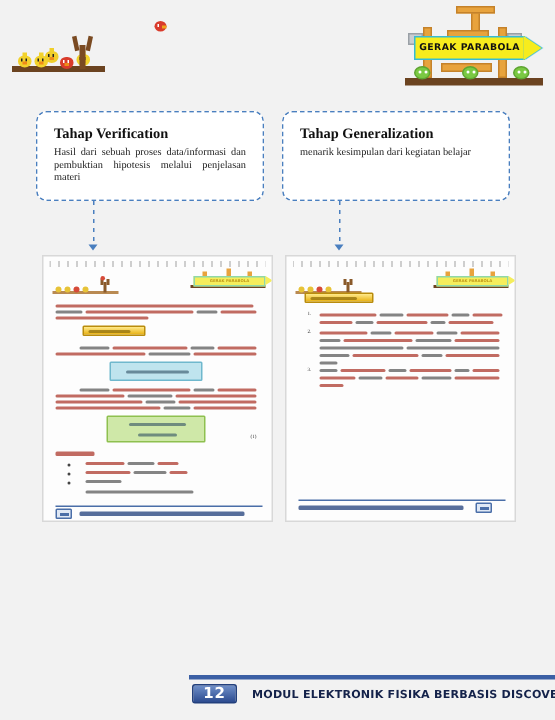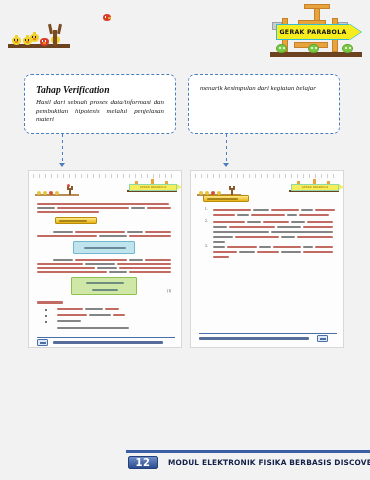--- a/index.html
+++ b/index.html
@@ -42,21 +42,20 @@
     font-family:"DejaVu Sans",sans-serif;font-weight:bold;font-size:6.2px;letter-spacing:.3px;color:#111;}
 
   
   .callout{
     position:absolute;
     border:1.3px dashed #4a7fbf;
     border-radius:7px;
     background:#ffffff;
     box-sizing:border-box;
     padding:9px 11px 8px 11px;
-    font-style:italic;
   }
   .callout.left{left:24px;top:74px;width:152px;height:60px;}
   .callout.right{left:188px;top:74px;width:152px;height:60px;}
   .callout-title{
     font-family:"Liberation Serif",serif;font-weight:bold;
     font-size:9.6px;color:#111;margin:0 0 3px 0;line-height:11px;
   }
   .callout-body{
     font-family:"Liberation Serif",serif;font-size:6.9px;line-height:8.6px;
     color:#1a1a1a;text-align:justify;margin:0;
@@ -195,20 +194,21 @@
     <div class="banner-text">GERAK PARABOLA</div>
   </div>
 </div>
 
 <div class="callout left">
   <p class="callout-title">Tahap Verification</p>
   <p class="callout-body">Hasil dari sebuah proses data/informasi dan pembuktian hipotesis melalui penjelasan materi</p>
 </div>
 
 <div class="callout right">
+  <p class="callout-title">Tahap Generalization</p>
   <p class="callout-body">menarik kesimpulan dari kegiatan belajar</p>
 </div>
 
 <div class="conn left"></div>
 <div class="arrowhead left"></div>
 <div class="conn right"></div>
 <div class="arrowhead right"></div>
 
 <div class="page left">
   <div class="pg-rule"></div>

